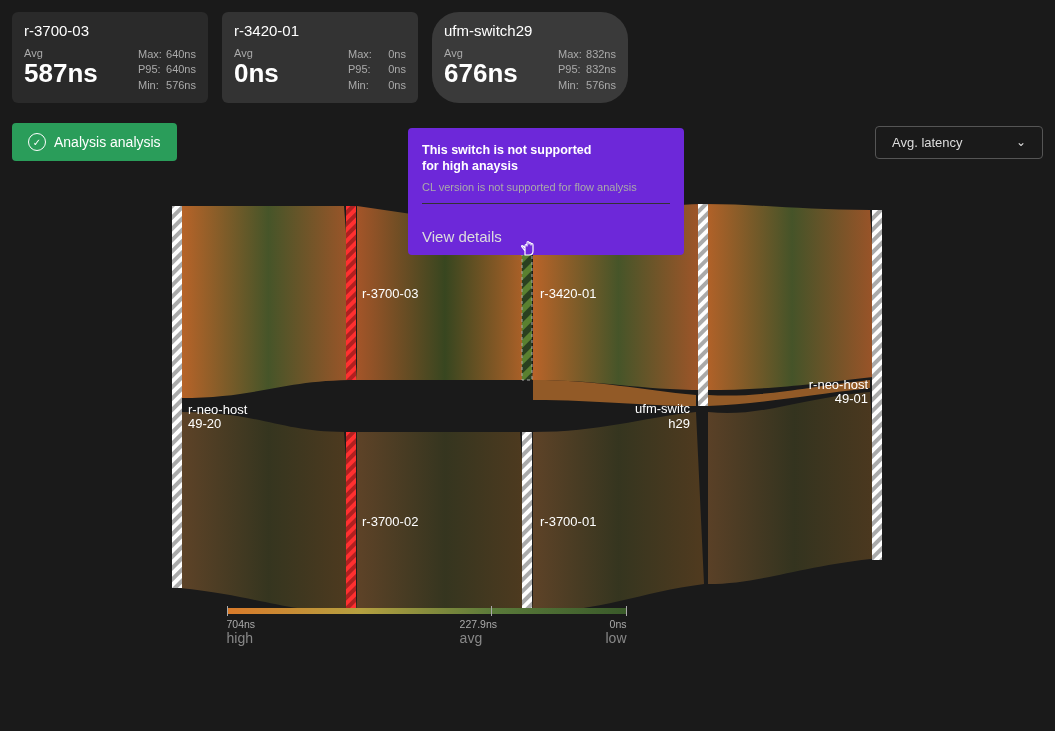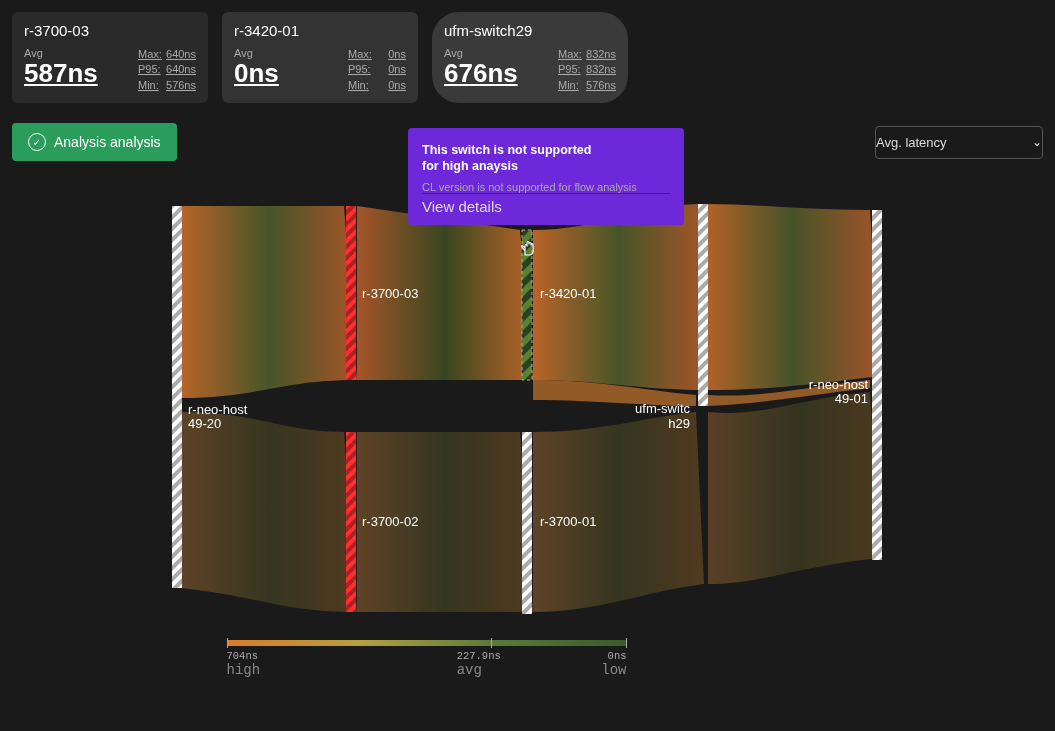--- a/index.html
+++ b/index.html
@@ -44,28 +44,26 @@
     .stat-left { }
     .stat-avg-label {
       font-size: 11px;
       color: #aaa;
     }
     .stat-avg-value {
       font-size: 26px;
       font-weight: 600;
       color: #fff;
       line-height: 1.1;
-      text-decoration: underline;
     }
     .stat-right {
       font-size: 11px;
       color: #aaa;
       line-height: 1.4;
       text-align: left;
-      text-decoration: underline;
     }
     .stat-row-mini {
       display: flex;
       justify-content: space-between;
       gap: 4px;
       min-width: 58px;
     }
     .controls-row {
       display: flex;
       justify-content: space-between;
@@ -89,21 +87,21 @@
       border: 1.5px solid #fff;
       border-radius: 50%;
       display: inline-flex;
       align-items: center;
       justify-content: center;
       font-size: 10px;
     }
     .dropdown {
       border: 1px solid #555;
       border-radius: 4px;
-      padding: 8px 0;
+      padding: 8px 16px;
       width: 168px;
       display: flex;
       justify-content: space-between;
       align-items: center;
       color: #ddd;
       font-size: 13px;
       cursor: pointer;
       background: #1a1a1a;
     }
     .chevron-down {
@@ -124,22 +122,22 @@
       font-weight: 600;
       color: #fff;
       font-size: 12.5px;
       line-height: 1.3;
       margin-bottom: 6px;
     }
     .tooltip-sub {
       color: #aaa;
       font-size: 11px;
       border-bottom: 1px solid #333;
-      padding-bottom: 0;
-      margin-bottom: 4px;
+      padding-bottom: 10px;
+      margin-bottom: 24px;
     }
     .tooltip-link {
       text-align: left;
       color: #ddd;
       font-size: 15px;
       cursor: pointer;
     }
     .graph-area {
       position: absolute;
       left: 0;
@@ -152,24 +150,23 @@
       height: 100%;
     }
     .node-label {
       fill: #fff;
       font-size: 13px;
       font-family: inherit;
     }
     .legend {
       position: absolute;
       left: 0;
-      top: 640px;
+      top: 608px;
       width: 853px;
       text-align: center;
-      font-family: Liberation Mono, monospace;
     }
     .legend-bar {
       width: 400px;
       height: 6px;
       margin: 0 auto 4px;
       background: linear-gradient(to right, #d97a2a, #b5a040, #5a7a3a, #3a5a2a);
       position: relative;
     }
     .legend-tick {
       position: absolute;

